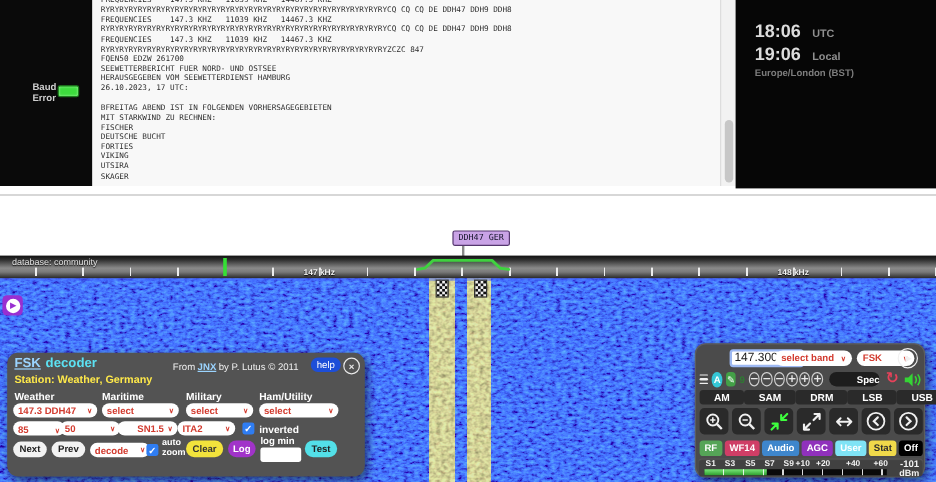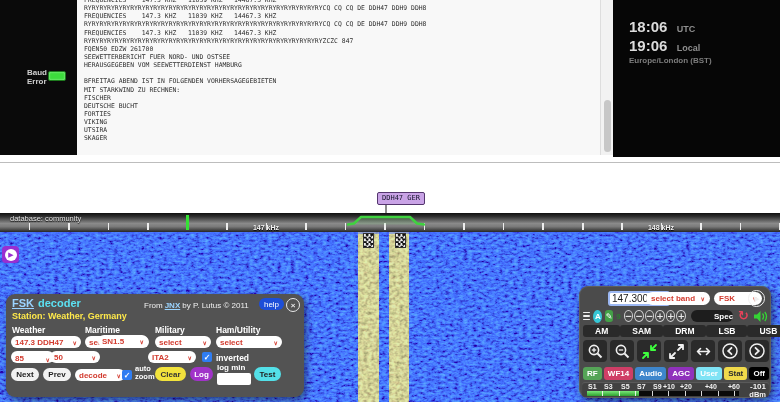--- a/index.html
+++ b/index.html
@@ -112,20 +112,21 @@
     <div id="console-inner">
       <div class="cline">FREQUENCIES    147.3 KHZ   11039 KHZ   14467.3 KHZ</div>
       <div class="cline">RYRYRYRYRYRYRYRYRYRYRYRYRYRYRYRYRYRYRYRYRYRYRYRYRYRYRYRYRYRYRYCQ CQ CQ DE DDH47 DDH9 DDH8</div>
       <div class="cline">FREQUENCIES    147.3 KHZ   11039 KHZ   14467.3 KHZ</div>
       <div class="cline">RYRYRYRYRYRYRYRYRYRYRYRYRYRYRYRYRYRYRYRYRYRYRYRYRYRYRYRYRYRYRYCQ CQ CQ DE DDH47 DDH9 DDH8</div>
       <div class="cline">FREQUENCIES    147.3 KHZ   11039 KHZ   14467.3 KHZ</div>
       <div class="cline">RYRYRYRYRYRYRYRYRYRYRYRYRYRYRYRYRYRYRYRYRYRYRYRYRYRYRYRYRYRYRYZCZC 847</div>
       <div class="cline">FQEN50 EDZW 261700</div>
       <div class="cline">SEEWETTERBERICHT FUER NORD- UND OSTSEE</div>
       <div class="cline">HERAUSGEGEBEN VOM SEEWETTERDIENST HAMBURG</div>
+      <div class="cline">26.10.2023, 17 UTC:</div>
       <div class="cline"></div>
       <div class="cline">BFREITAG ABEND IST IN FOLGENDEN VORHERSAGEGEBIETEN</div>
       <div class="cline">MIT STARKWIND ZU RECHNEN:</div>
       <div class="cline">FISCHER</div>
       <div class="cline">DEUTSCHE BUCHT</div>
       <div class="cline">FORTIES</div>
       <div class="cline">VIKING</div>
       <div class="cline">UTSIRA</div>
       <div class="cline">SKAGER</div>
     </div>
@@ -223,21 +224,21 @@
     </div>
 
     <div class="fsel" style="left:5px;top:57px;width:35px;align-items:flex-end;">
       <span>85</span>
         <span class="car">∨</span>
     </div>
     <div class="fsel" style="left:44px;top:57px;width:42px;">
       <span>50</span>
         <span class="car">∨</span>
     </div>
-    <div class="fsel" style="left:92px;top:41px;width:42px;">
+    <div class="fsel" style="left:92px;top:57px;width:42px;justify-content:flex-end;">
       <span>SN1.5</span>
         <span class="car">∨</span>
     </div>
     <div class="fsel" style="left:142px;top:57px;width:40px;">
       <span>ITA2</span>
         <span class="car">∨</span>
     </div>
     <div class="chk" style="left:196px;top:58px;">
       <span>✓</span>
     </div>

